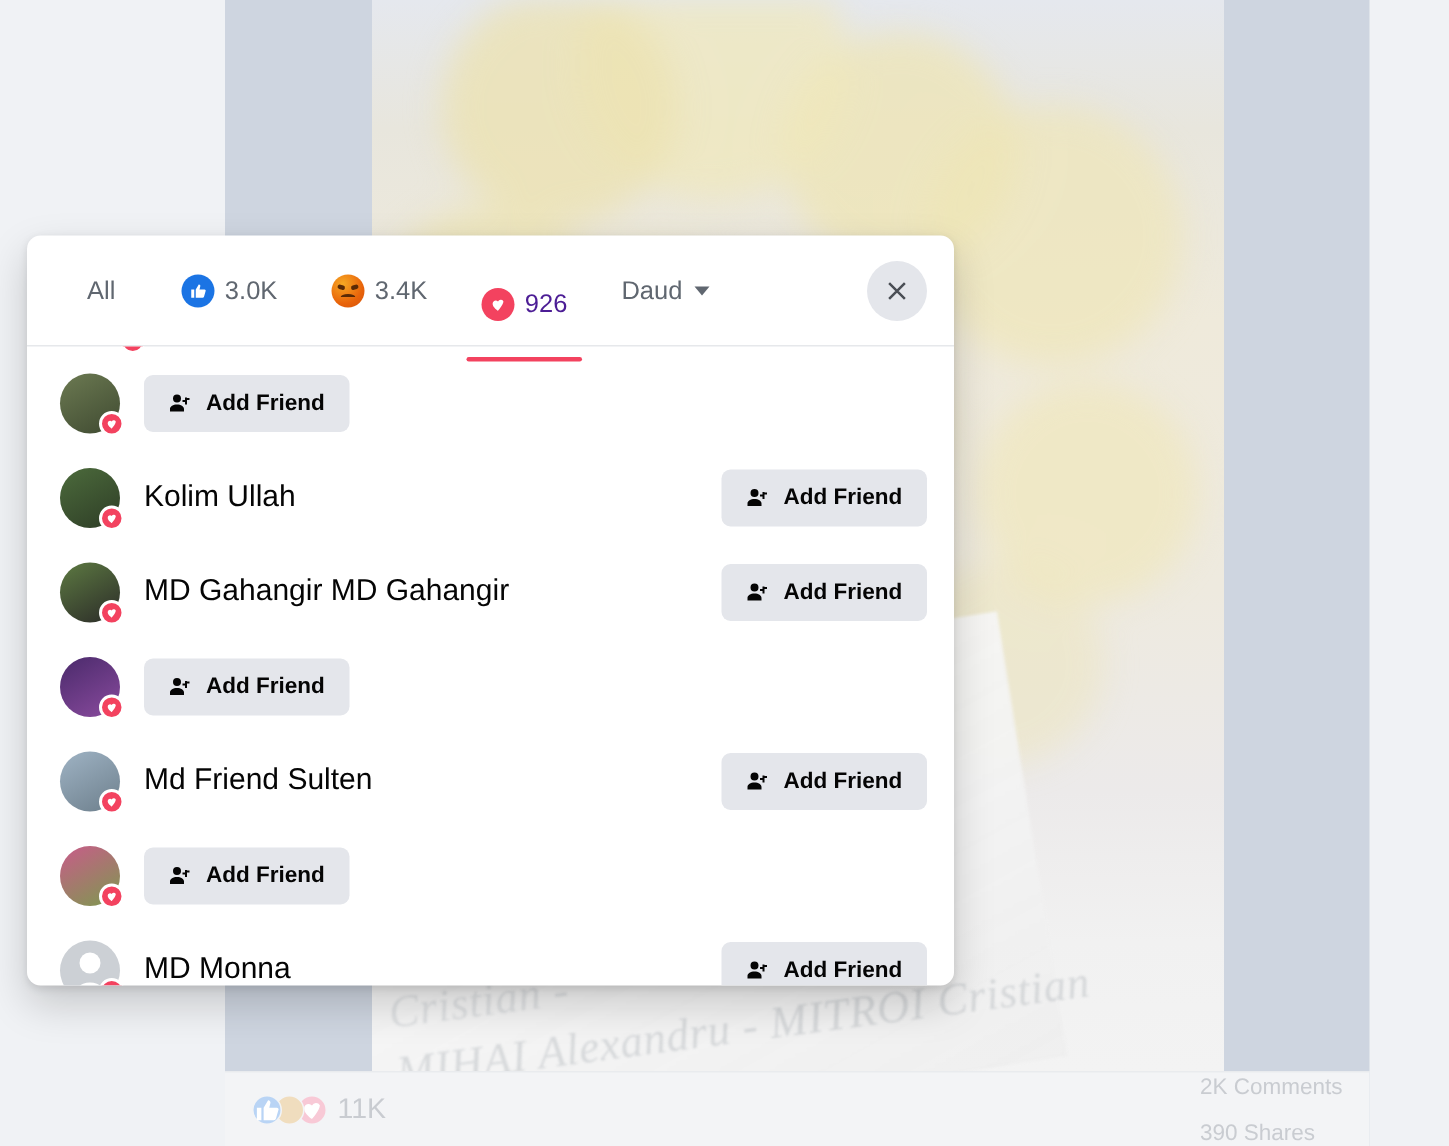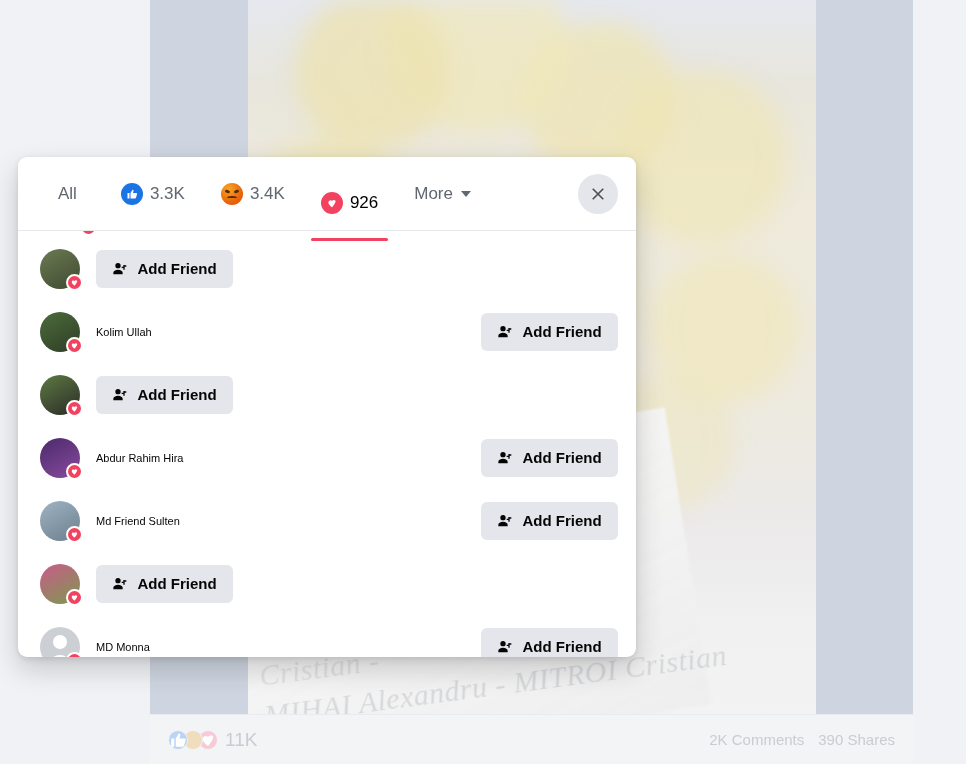--- a/index.html
+++ b/index.html
@@ -132,20 +132,21 @@
   .rcount {
     margin-left: 12px;
     font-size: 19px;
     color: #c9ccd1;
   }
   .post-footer-right {
     margin-left: auto;
     display: flex; gap: 14px;
     font-size: 15px;
     color: #c9ccd1;
+    flex-direction: column;
   }
 
   
   .dialog {
     position: absolute;
     left: 18px;
     top: 157px;
     width: 618px;
     height: 500px;
     background: #ffffff;
@@ -175,21 +176,21 @@
     align-items: center;
     gap: 7px;
     padding: 0 18px;
     cursor: pointer;
     font-size: 17px;
     color: #606770;
     font-weight: 400;
     white-space: nowrap;
   }
   .tab:first-child { padding-left: 0; padding-right: 26px; }
-  .tab.active { color: #000000; margin-top: 19px; }
+  .tab.active { color: #4c1d95; margin-top: 19px; }
   .tab.active::after {
     content: "";
     position: absolute;
     left: 8px; right: 8px;
     bottom: -1px;
     height: 3px;
     border-radius: 2px;
     background: #f3425f;
   }
   .tab .count { font-size: 17px; }
@@ -309,21 +310,21 @@
     border: 2px solid #fff;
     display: flex; align-items: center; justify-content: center;
   }
   .avatar-wrap .heart-badge {
     position: absolute;
     right: -3px; bottom: -2px;
   }
   .heart-badge svg { width: 9px; height: 9px; fill: #fff; }
 
   .person-name {
-    font-size: 11px;
+    font-size: 20px;
     color: #050505;
     font-weight: 400;
     flex: 1;
     white-space: nowrap;
     overflow: hidden;
   }
   .person-name.bn {
     font-weight: 700;
     font-size: 17px;
   }
@@ -394,21 +395,21 @@
         <div class="tab">
           <span>All</span>
         </div>
 
         <div class="tab">
           <span class="emoji like">
             <svg viewBox="0 0 24 24">
                 <path d="M9 21h9a2 2 0 0 0 2-1.5l2-7A1.6 1.6 0 0 0 20.5 10H14l1-4a2 2 0 0 0-2-2.6L9 10v11zM3 10h4v11H3z"></path>
               </svg>
           </span>
-          <span class="count">3.3K</span>
+          <span class="count">3.0K</span>
         </div>
 
         <div class="tab">
           <span class="emoji angry">
             <i class="eye l"></i>
               <i class="eye r"></i>
               <i class="mouth"></i>
           </span>
           <span class="count">3.4K</span>
         </div>
@@ -416,21 +417,21 @@
         <div class="tab active">
           <span class="emoji love">
             <svg viewBox="0 0 24 24">
                 <path d="M12 20.4s-7.2-4.7-7.2-9.5A4.1 4.1 0 0 1 12 8.1a4.1 4.1 0 0 1 7.2-.3c0 4.8-7.2 12.6-7.2 12.6z"></path>
               </svg>
           </span>
           <span class="count">926</span>
         </div>
 
         <div class="more-tab">
-          <span>More</span>
+          <span>Daud</span>
           <span class="caret"></span>
         </div>
       </div>
 
       <button class="close-btn">
         <svg viewBox="0 0 24 24">
             <path d="M5 5l14 14M19 5L5 19"></path>
           </svg>
       </button>
     </div>
@@ -483,39 +484,39 @@
         </div>
         <div class="person-row">
           <div class="avatar-wrap">
             <div class="avatar" style="background: linear-gradient(150deg, rgb(93, 122, 66), rgb(43, 43, 40));"></div>
             <span class="heart-badge">
               <svg viewBox="0 0 24 24">
                 <path d="M12 20.4s-7.2-4.7-7.2-9.5A4.1 4.1 0 0 1 12 8.1a4.1 4.1 0 0 1 7.2-.3c0 4.8-7.2 12.6-7.2 12.6z"></path>
               </svg>
             </span>
           </div>
+          <div class="person-name">MD Gahangir MD Gahangir</div>
           <button class="add-friend-btn">
             <span style="display: flex;">
               <svg viewBox="0 0 24 24">
                 <path d="M9 11a4 4 0 1 0 0-8 4 4 0 0 0 0 8zm0 2c-3.9 0-7 2-7 4.5V20h14v-2.5C16 15 12.9 13 9 13zm10-9v2.5h2.5v2H19V13h-2v-2.5h-2.5v-2H17V6h2z"></path>
               </svg>
             </span>
             <span>Add Friend</span>
           </button>
         </div>
         <div class="person-row">
           <div class="avatar-wrap">
             <div class="avatar" style="background: linear-gradient(150deg, rgb(74, 42, 107), rgb(138, 75, 158));"></div>
             <span class="heart-badge">
               <svg viewBox="0 0 24 24">
                 <path d="M12 20.4s-7.2-4.7-7.2-9.5A4.1 4.1 0 0 1 12 8.1a4.1 4.1 0 0 1 7.2-.3c0 4.8-7.2 12.6-7.2 12.6z"></path>
               </svg>
             </span>
           </div>
-          <div class="person-name">Abdur Rahim Hira</div>
           <button class="add-friend-btn">
             <span style="display: flex;">
               <svg viewBox="0 0 24 24">
                 <path d="M9 11a4 4 0 1 0 0-8 4 4 0 0 0 0 8zm0 2c-3.9 0-7 2-7 4.5V20h14v-2.5C16 15 12.9 13 9 13zm10-9v2.5h2.5v2H19V13h-2v-2.5h-2.5v-2H17V6h2z"></path>
               </svg>
             </span>
             <span>Add Friend</span>
           </button>
         </div>
         <div class="person-row">

